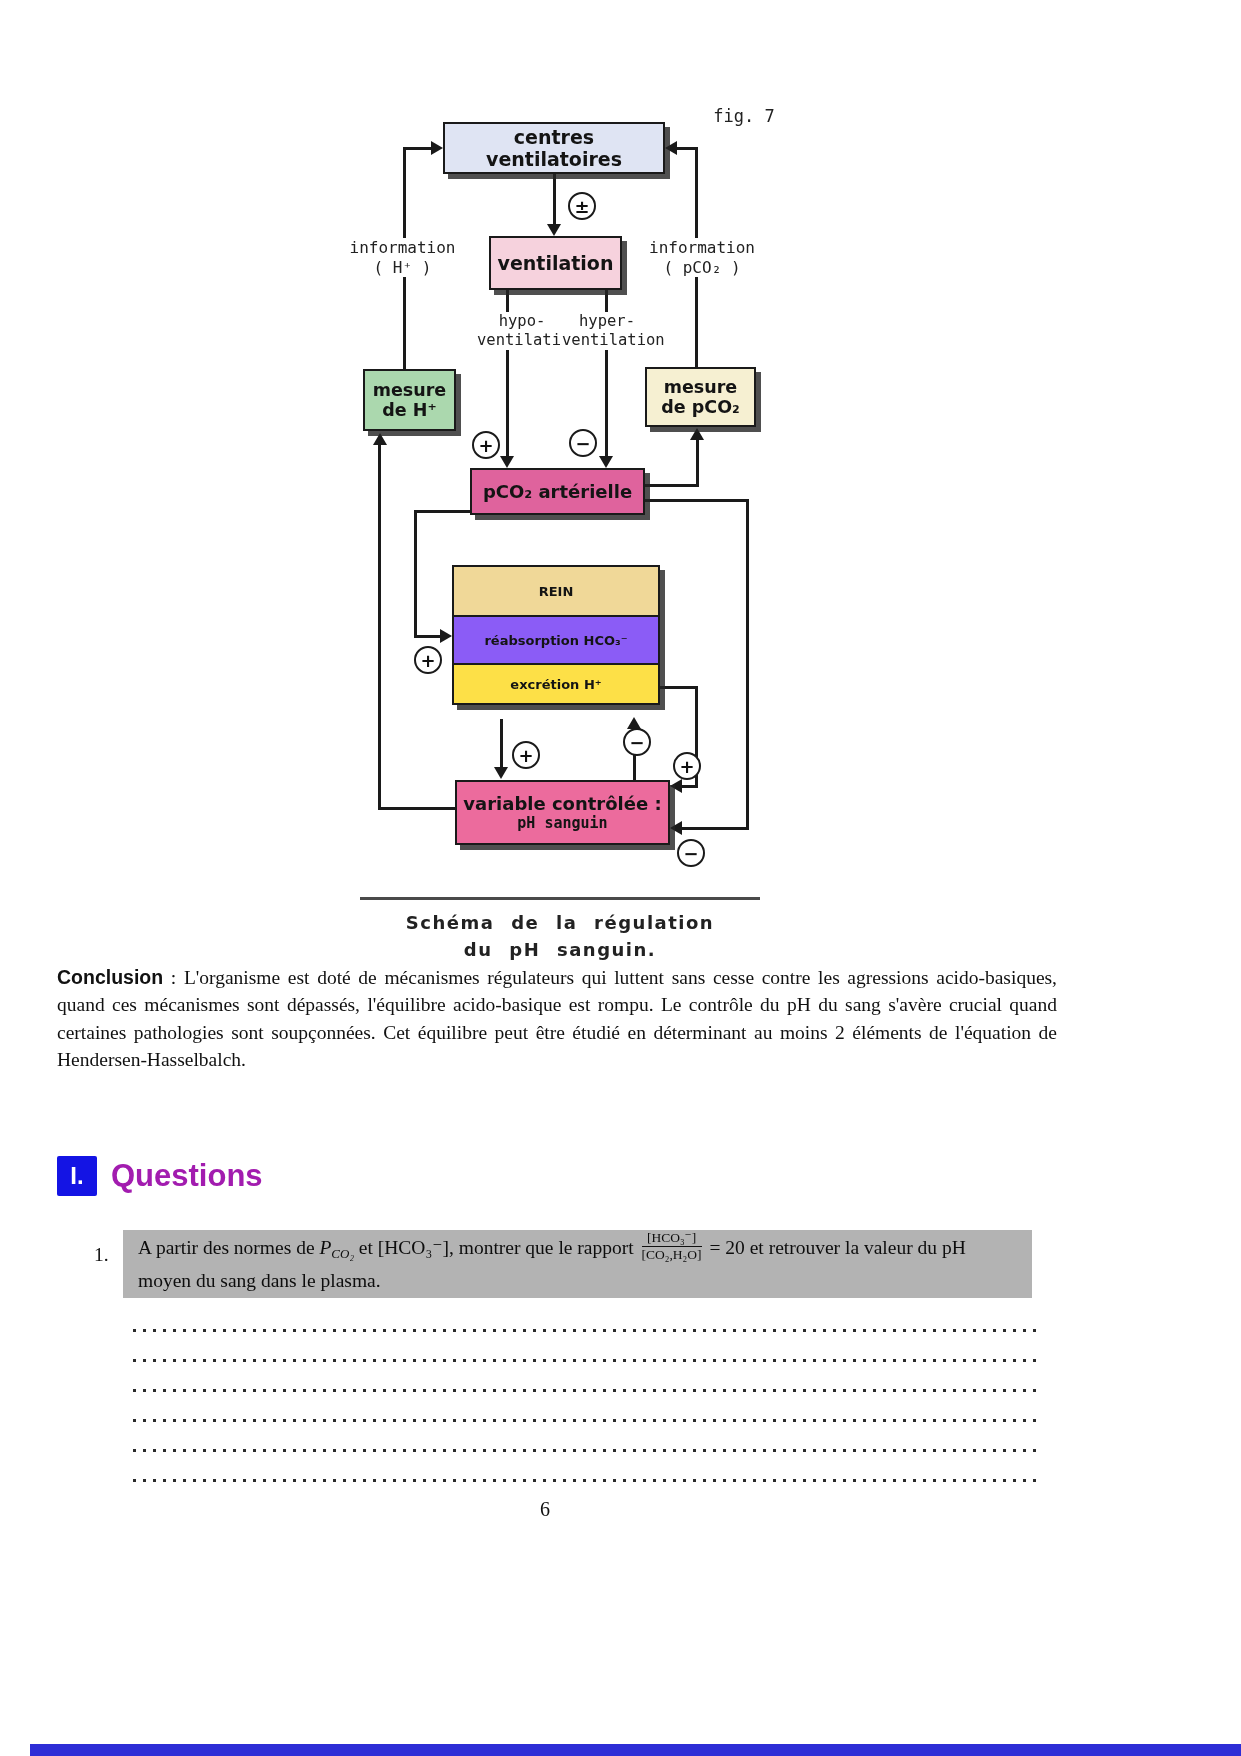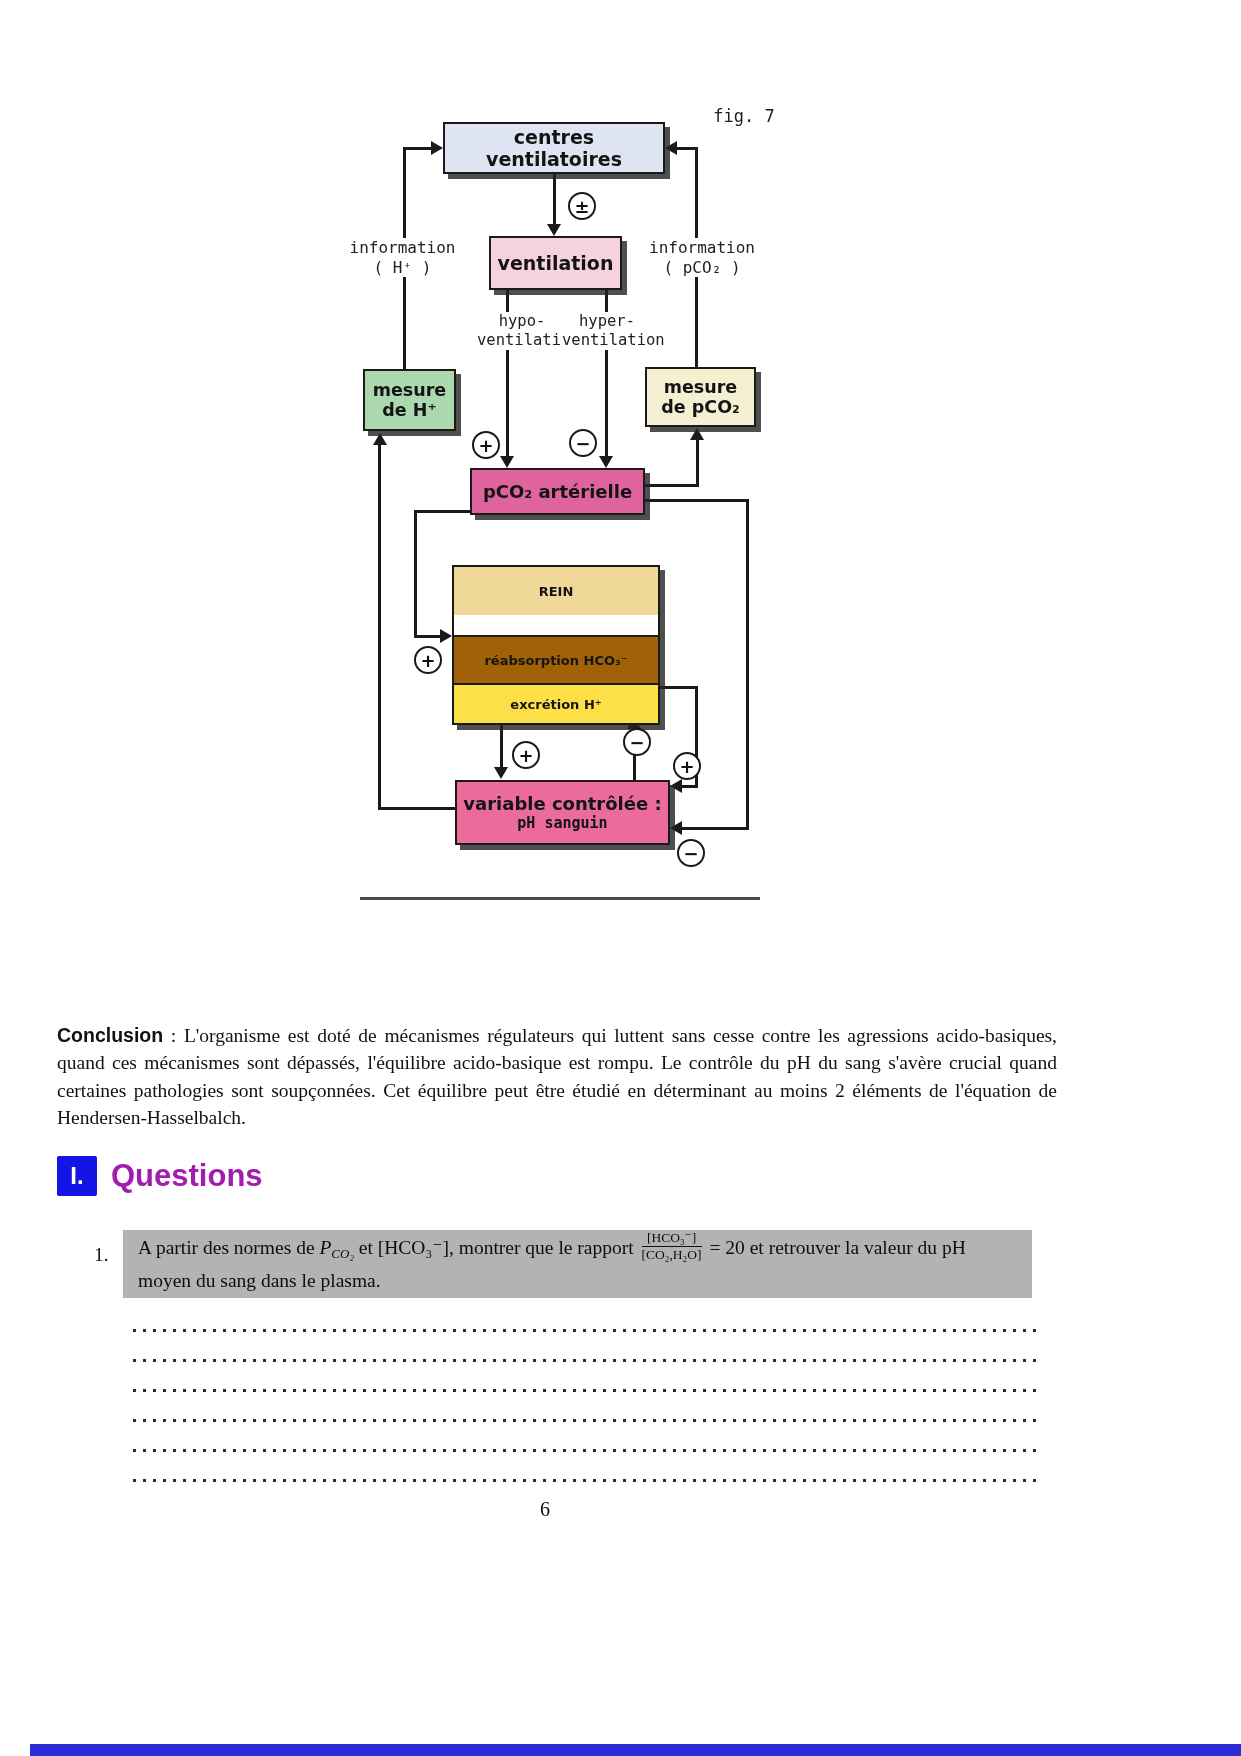--- a/index.html
+++ b/index.html
@@ -25,21 +25,21 @@
           background:#fff; display:flex; align-items:center; justify-content:center;
           font-family:"DejaVu Sans",sans-serif; font-size:18px; font-weight:600; color:#111; z-index:6; }
   .small-label { position:absolute; font-family:"DejaVu Sans Mono","DejaVu Sans",monospace;
           font-size:16px; line-height:1.22; text-align:center; color:#222; background:#fff;
           z-index:3; padding:0 2px; }
   .caption { position:absolute; left:60px; top:812px; width:320px; text-align:center;
           font-family:"DejaVu Sans","Liberation Sans",sans-serif; font-weight:bold; font-size:18px;
           color:#222; letter-spacing:1.5px; word-spacing:9px; }
 
   
-  .conclusion { position:absolute; left:57px; top:1022px; width:1000px; font-size:19.5px;
+  .conclusion { position:absolute; left:57px; top:964px; width:1000px; font-size:19.5px;
           line-height:1.4; text-align:justify; color:#111; }
   .conclusion-label { font-family:"Liberation Sans","DejaVu Sans",sans-serif; font-weight:bold; }
 
   .q-heading { position:absolute; left:57px; top:1156px; display:flex; align-items:center; gap:14px; }
   .q-marker { width:40px; height:40px; display:flex; align-items:center; justify-content:center;
           color:#fff; font-family:"Liberation Sans","DejaVu Sans",sans-serif; font-weight:bold;
           font-size:24px; border-radius:2px; }
   .q-title { font-family:"Liberation Sans","DejaVu Sans",sans-serif; font-weight:bold; font-size:31px; color:#a21caf; }
 
   .q1-number { position:absolute; left:94px; top:1244px; font-size:19.5px; }
@@ -150,21 +150,21 @@
     <div class="hline" style="left:74px; top:410px; width:58px;"></div>
     <div class="vline" style="left:74px; top:410px; height:128px;"></div>
     <div class="hline" style="left:74px; top:535px; width:30px;"></div>
     <div class="ah ah-right" style="left:100px; top:529px;"></div>
     <div class="sign" style="left:74px; top:546px;">+</div>
 
     <div class="dbox" style="left:112px; top:465px; width:208px; padding:0; display:block;">
       <div class="rein-row" style="height: 48px; background: rgb(240, 216, 152);">
         <span>REIN</span>
       </div>
-      <div class="rein-row" style="height: 48px; border-top: 2.5px solid rgb(26, 26, 26); background: #a16207; margin-top: 20px;">
+      <div class="rein-row" style="height: 48px; border-top: 2.5px solid rgb(26, 26, 26); background: #8b5cf6;">
         <span>réabsorption HCO₃⁻</span>
       </div>
       <div class="rein-row" style="height: 40px; border-top: 2.5px solid rgb(26, 26, 26); background: #fde047;">
         <span>excrétion H⁺</span>
       </div>
     </div>
 
     <div class="vline" style="left:160px; top:619px; height:50px;"></div>
     <div class="ah ah-down" style="left:154px; top:667px;"></div>
     <div class="sign" style="left:172px; top:641px;">+</div>
@@ -172,20 +172,24 @@
     <div class="vline" style="left:293px; top:630px; height:50px;"></div>
     <div class="ah ah-up" style="left:287px; top:617px;"></div>
     <div class="sign" style="left:283px; top:628px;">−</div>
 
     <div class="dbox" style="left: 115px; top: 680px; width: 215px; height: 65px; font-size: 18px; background: rgb(236, 107, 157);">
       <span>variable contrôlée :</span>
       <span style="font-family:'DejaVu Sans Mono',monospace; font-size:15px; font-weight:600;">pH sanguin</span>
     </div>
 
     <div class="hline" style="left:20px; top:797px; width:400px; background:#4a4a4a;"></div>
+    <div class="caption">
+      <div>Schéma de la régulation</div>
+      <div style="margin-top:6px;">du pH sanguin.</div>
+    </div>
   </div>
 
   <p class="conclusion"><span class="conclusion-label">Conclusion</span><span> : L'organisme est doté de mécanismes régulateurs qui luttent sans cesse contre les agressions acido-basiques, quand ces mécanismes sont dépassés, l'équilibre acido-basique est rompu. Le contrôle du pH du sang s'avère crucial quand certaines pathologies sont soupçonnées. Cet équilibre peut être étudié en déterminant au moins 2 éléments de l'équation de Hendersen-Hasselbalch.</span></p>
 
   <div class="q-heading">
     <div class="q-marker" style="background: rgb(20, 20, 228);">I.</div>
     <div class="q-title">Questions</div>
   </div>
 
   <div class="q1-number">1.</div>

